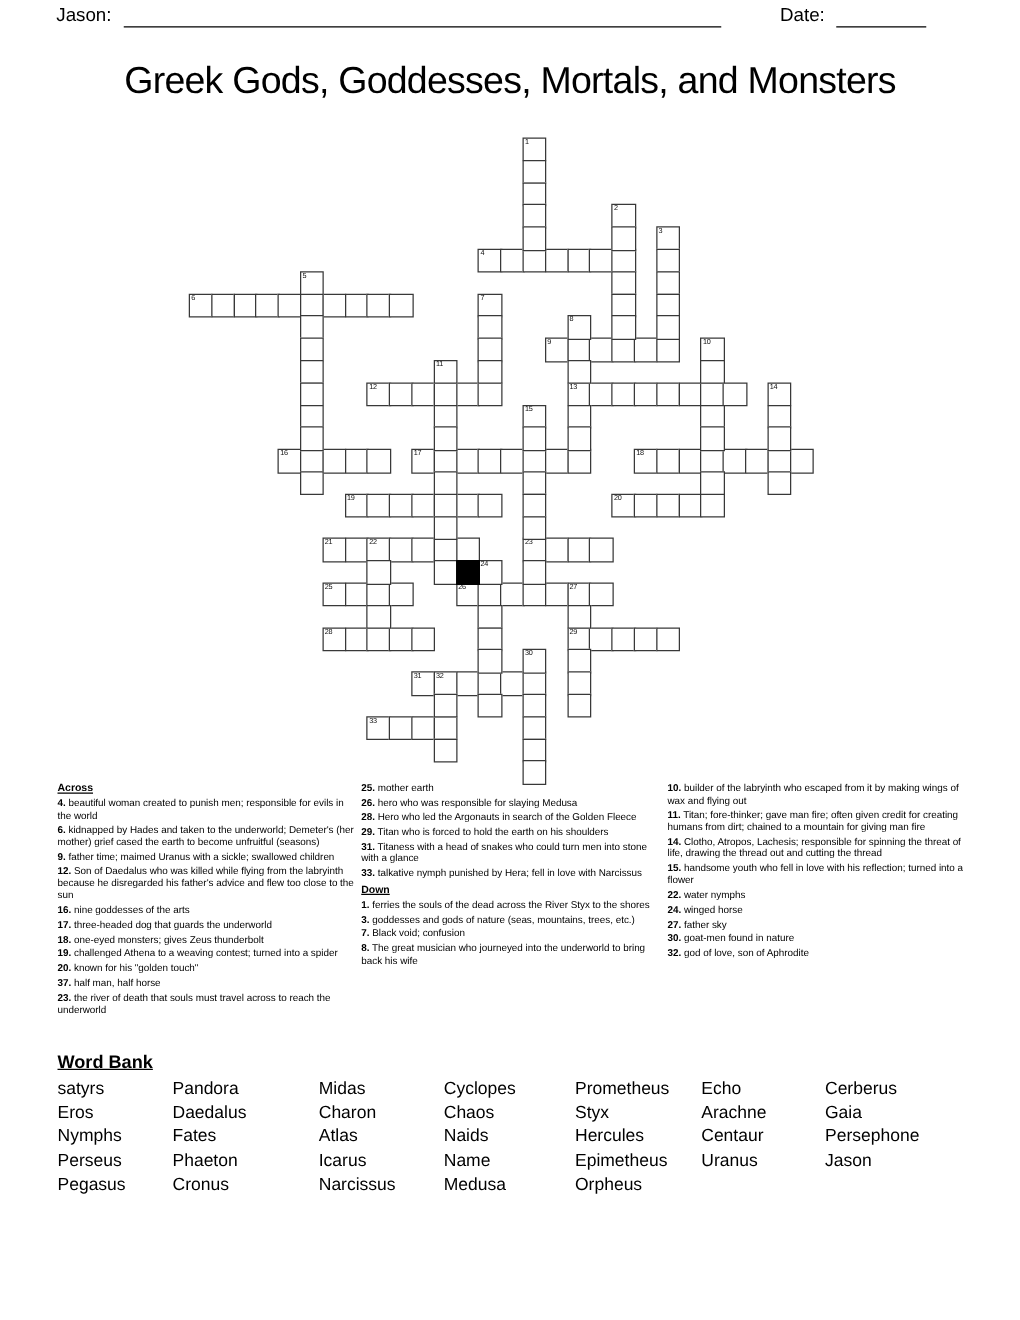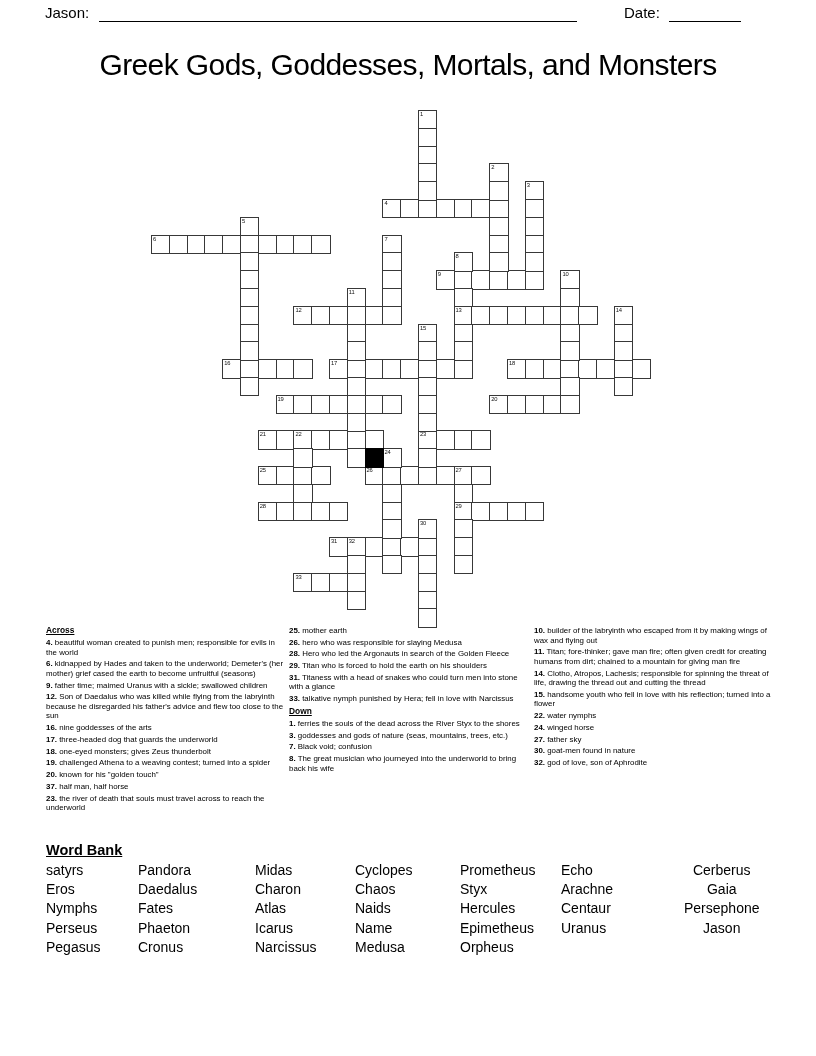--- a/index.html
+++ b/index.html
@@ -393,21 +393,21 @@
         <div class="wb-word">Hercules</div>
         <div class="wb-word">Epimetheus</div>
         <div class="wb-word">Orpheus</div>
       </div>
       <div class="wb-col" style="left: 561px;">
         <div class="wb-word">Echo</div>
         <div class="wb-word">Arachne</div>
         <div class="wb-word">Centaur</div>
         <div class="wb-word">Uranus</div>
       </div>
-      <div class="wb-col" style="left: 684px; text-align: center;">
+      <div class="wb-col" style="left: 660px;">
         <div class="wb-word">Cerberus</div>
         <div class="wb-word">Gaia</div>
         <div class="wb-word">Persephone</div>
         <div class="wb-word">Jason</div>
       </div>
     </div>
 
 </div>
 
 </body></html>

